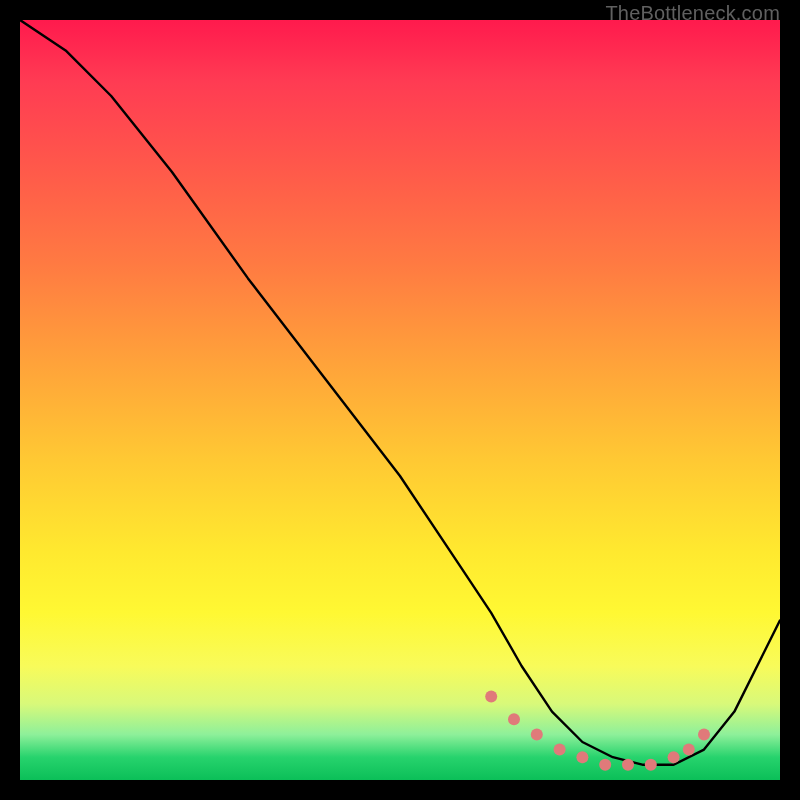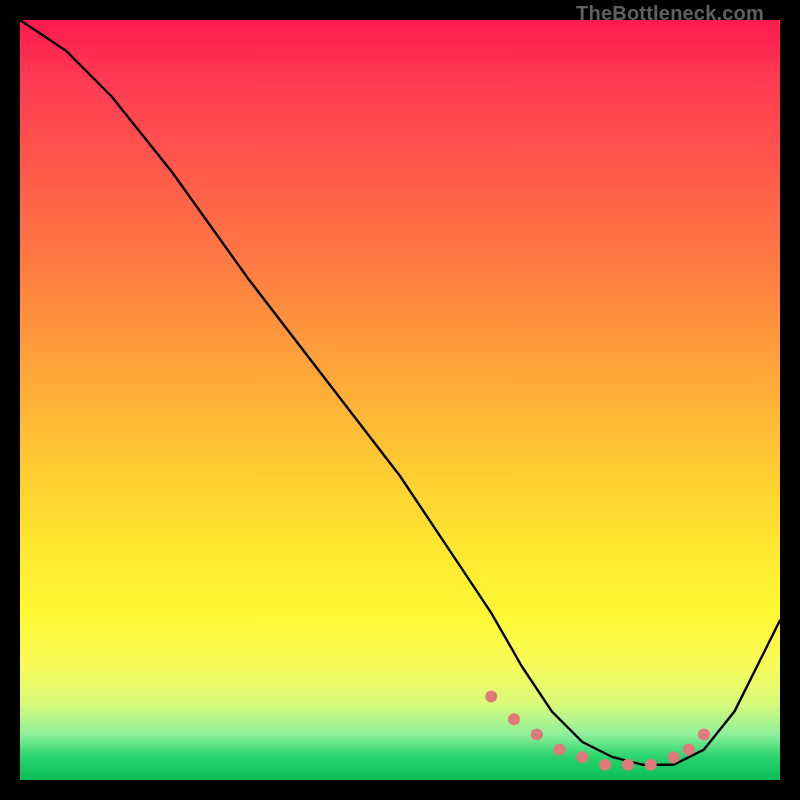--- a/index.html
+++ b/index.html
@@ -39,24 +39,24 @@
       #f8fb5a 85%,
       #d8f97a 90%,
       #8ef09a 94%,
       #27d36d 97%,
       #0bbf58 100%
     );
   }
   .watermark {
     position: absolute;
     top: 2px;
-    right: 36px;
+    right: 20px;
     color: #606060;
     font-size: 20px;
-    font-weight: 700;
+    font-weight: 400;
     letter-spacing: 0.2px;
   }
   svg.curve {
     position: absolute;
     left: 0;
     top: 0;
     width: 760px;
     height: 760px;
   }
   .line {

